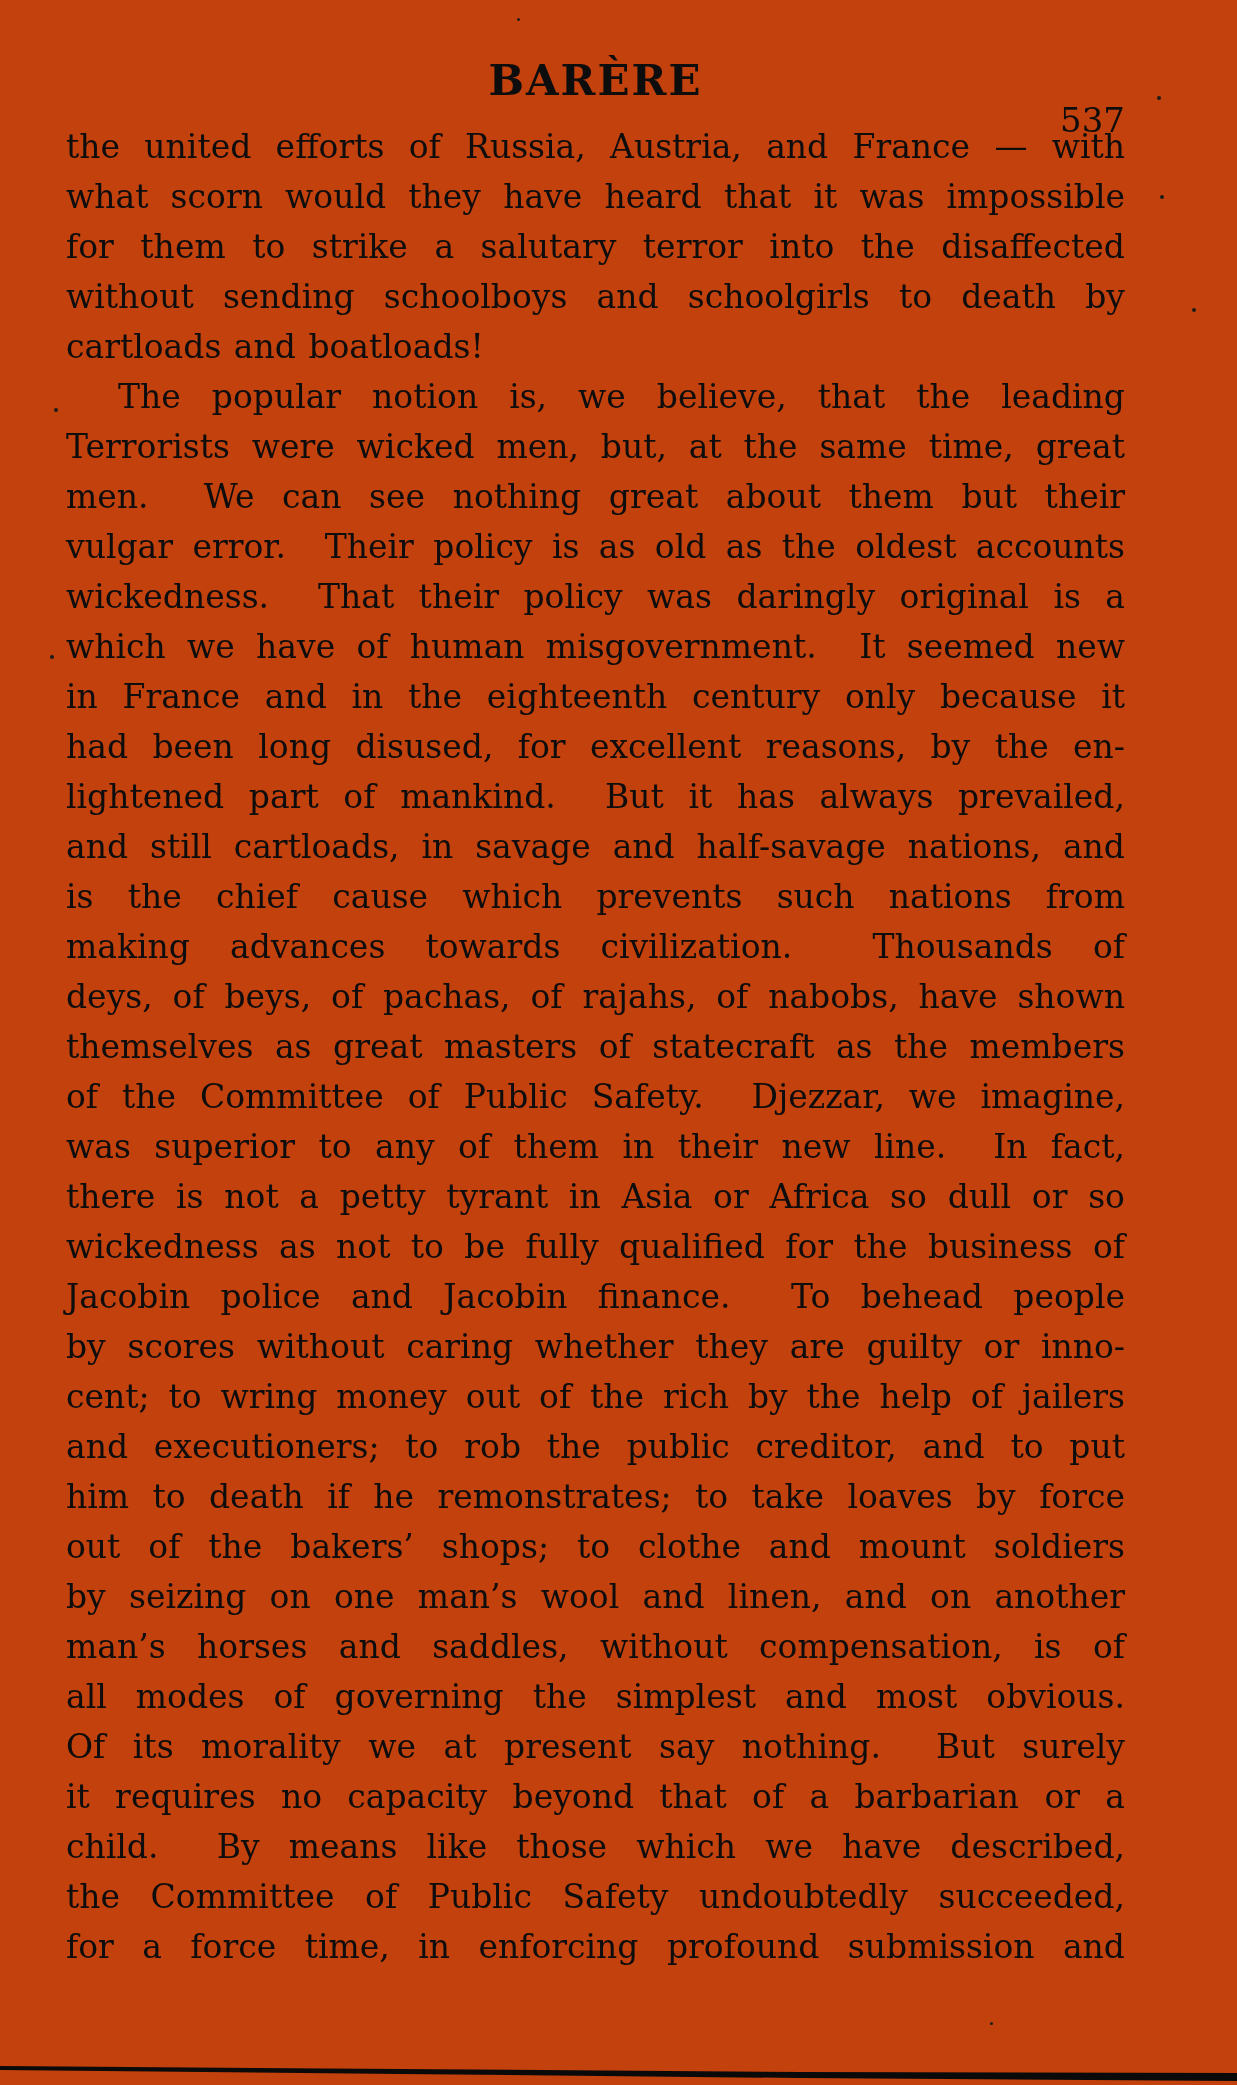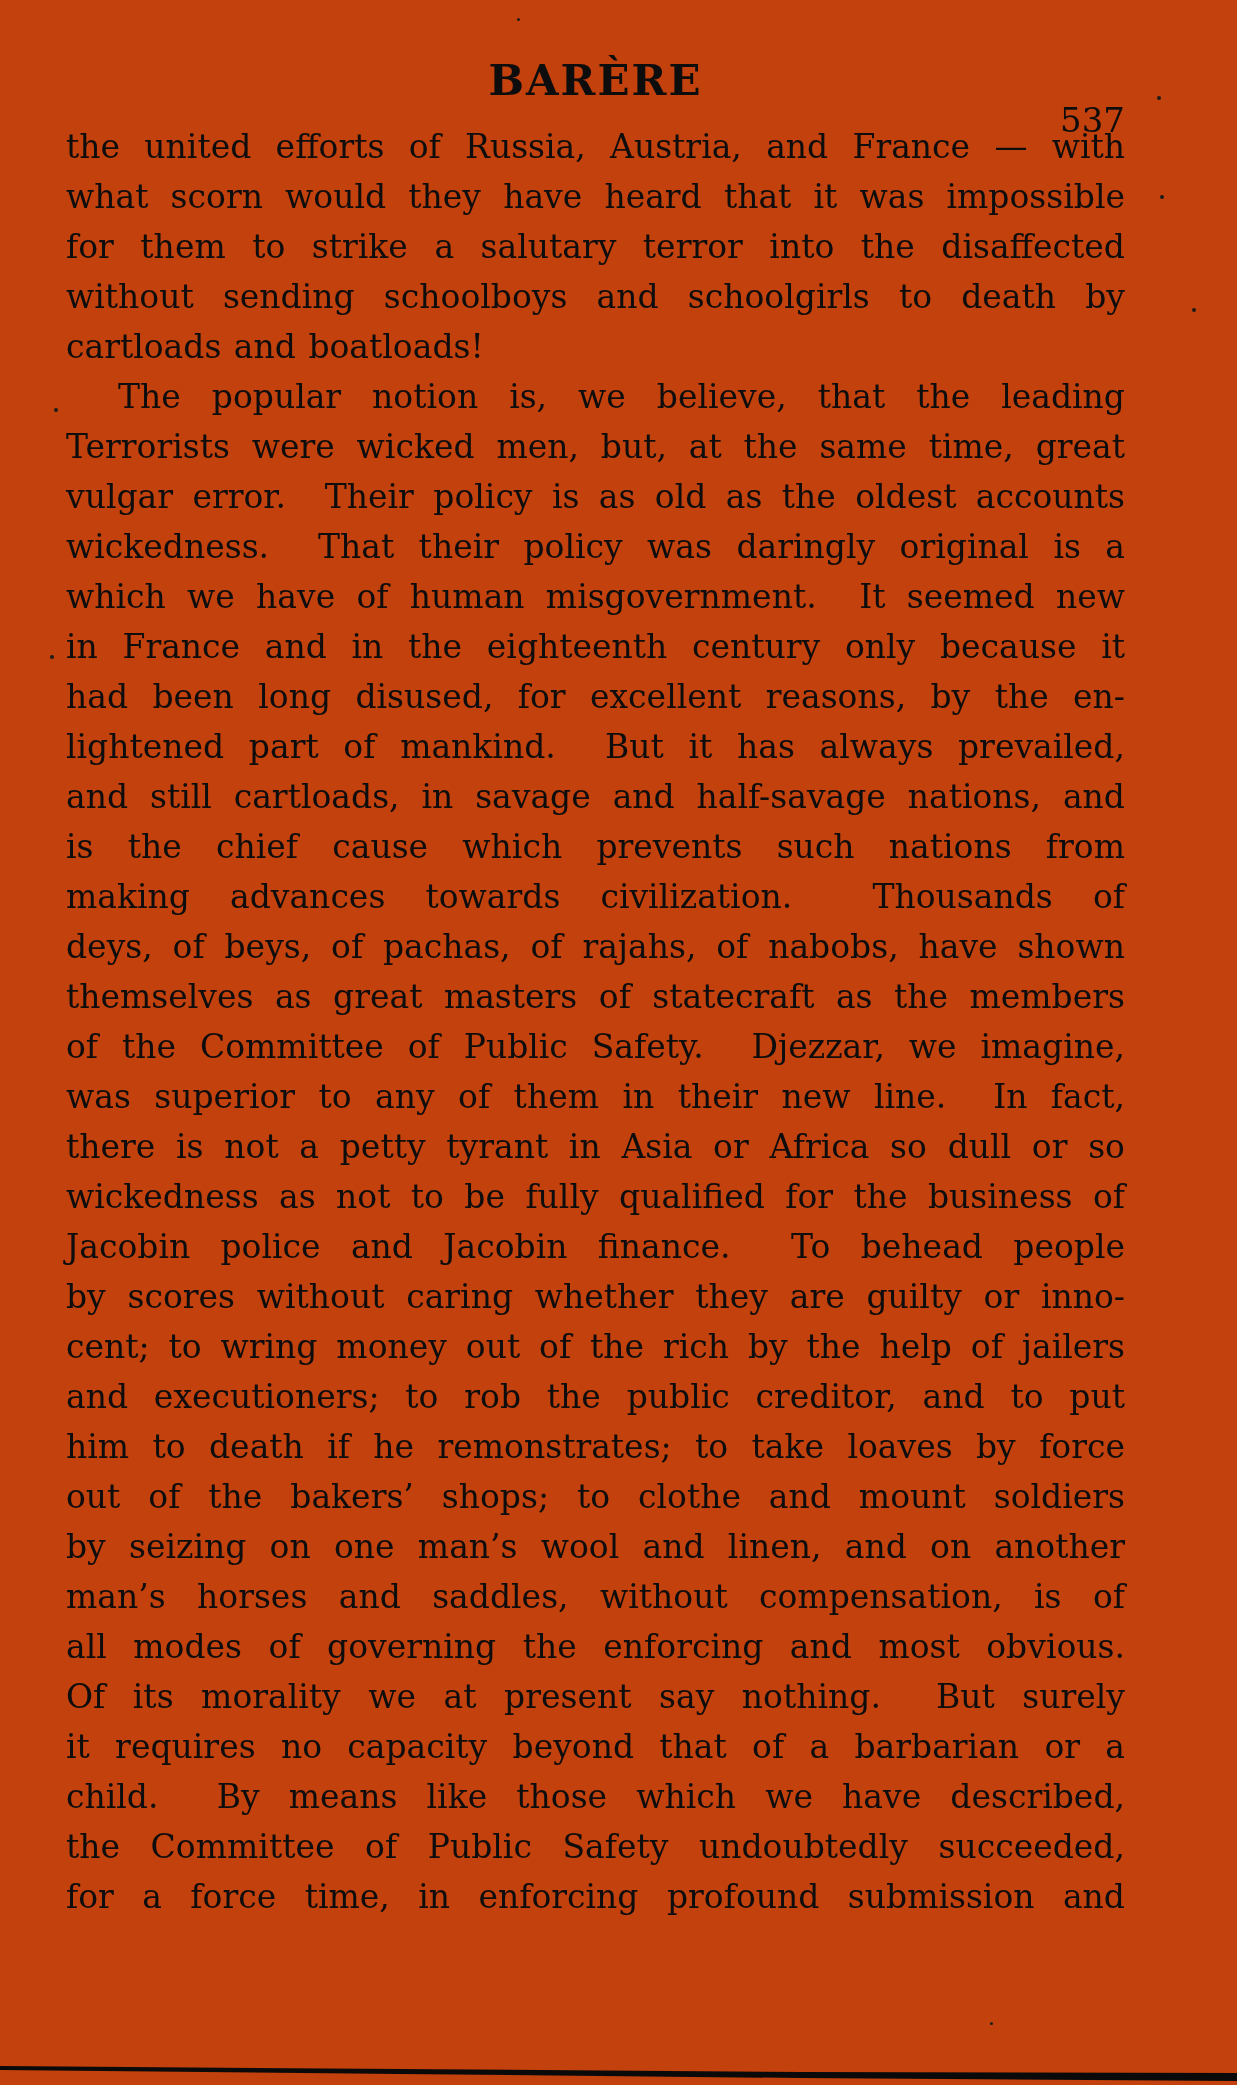--- a/index.html
+++ b/index.html
@@ -72,20 +72,21 @@
   <div class="pageno">537</div>
 
   <div class="content">
     <div class="line">the united efforts of Russia, Austria, and France — with</div>
     <div class="line">what scorn would they have heard that it was impossible</div>
     <div class="line">for them to strike a salutary terror into the disaffected</div>
     <div class="line">without sending schoolboys and schoolgirls to death by</div>
     <div class="line par-end">cartloads and boatloads!</div>
     <div class="line indent">The popular notion is, we believe, that the leading</div>
     <div class="line">Terrorists were wicked men, but, at the same time, great</div>
+    <div class="line">men.&nbsp; We can see nothing great about them but their</div>
     <div class="line">vulgar error.&nbsp; Their policy is as old as the oldest accounts</div>
     <div class="line">wickedness.&nbsp; That their policy was daringly original is a</div>
     <div class="line">which we have of human misgovernment.&nbsp; It seemed new</div>
     <div class="line">in France and in the eighteenth century only because it</div>
     <div class="line">had been long disused, for excellent reasons, by the en-</div>
     <div class="line">lightened part of mankind.&nbsp; But it has always prevailed,</div>
     <div class="line">and still cartloads, in savage and half-savage nations, and</div>
     <div class="line">is the chief cause which prevents such nations from</div>
     <div class="line">making advances towards civilization.&nbsp; Thousands of</div>
     <div class="line">deys, of beys, of pachas, of rajahs, of nabobs, have shown</div>
@@ -95,21 +96,21 @@
     <div class="line">there is not a petty tyrant in Asia or Africa so dull or so</div>
     <div class="line">wickedness as not to be fully qualified for the business of</div>
     <div class="line">Jacobin police and Jacobin finance.&nbsp; To behead people</div>
     <div class="line">by scores without caring whether they are guilty or inno-</div>
     <div class="line">cent; to wring money out of the rich by the help of jailers</div>
     <div class="line">and executioners; to rob the public creditor, and to put</div>
     <div class="line">him to death if he remonstrates; to take loaves by force</div>
     <div class="line">out of the bakers’ shops; to clothe and mount soldiers</div>
     <div class="line">by seizing on one man’s wool and linen, and on another</div>
     <div class="line">man’s horses and saddles, without compensation, is of</div>
-    <div class="line">all modes of governing the enforcing and most obvious.</div>
+    <div class="line">all modes of governing the simplest and most obvious.</div>
     <div class="line">Of its morality we at present say nothing.&nbsp; But surely</div>
     <div class="line">it requires no capacity beyond that of a barbarian or a</div>
     <div class="line">child.&nbsp; By means like those which we have described,</div>
     <div class="line">the Committee of Public Safety undoubtedly succeeded,</div>
     <div class="line">for a force time, in enforcing profound submission and</div>
   </div>
 
   <div class="speck" style="left:1157px; top:96px;  width:4px; height:4px;"></div>
   <div class="speck" style="left:1160px; top:195px; width:4px; height:4px;"></div>
   <div class="speck" style="left:1192px; top:308px; width:4px; height:4px;"></div>

